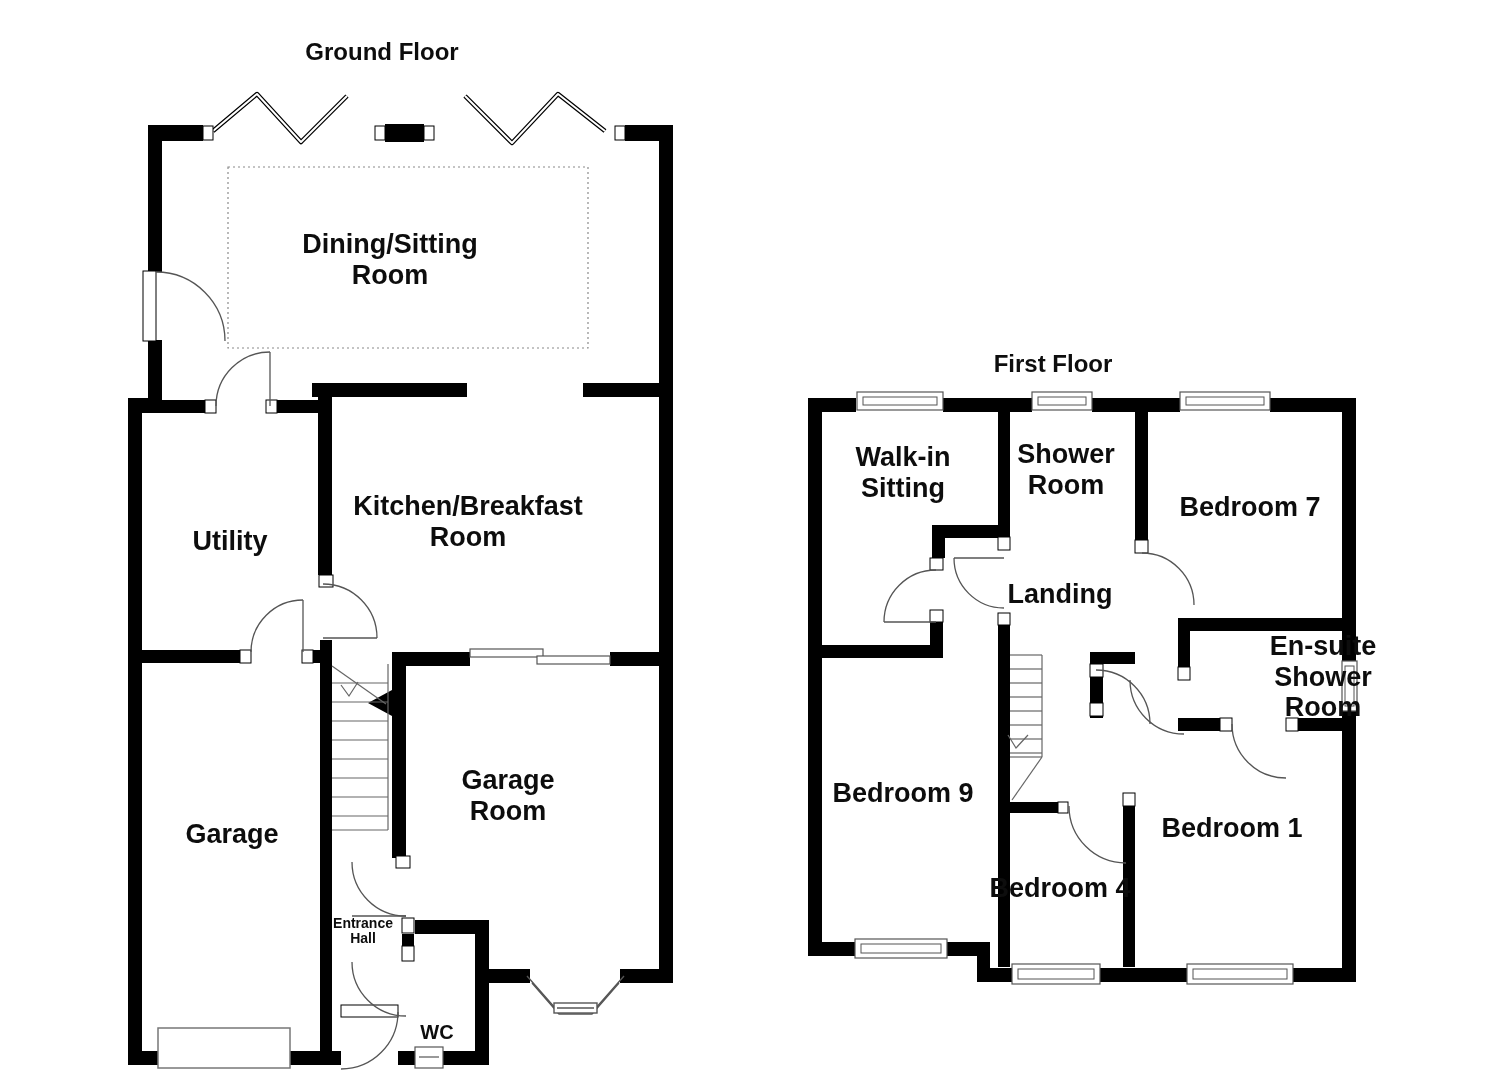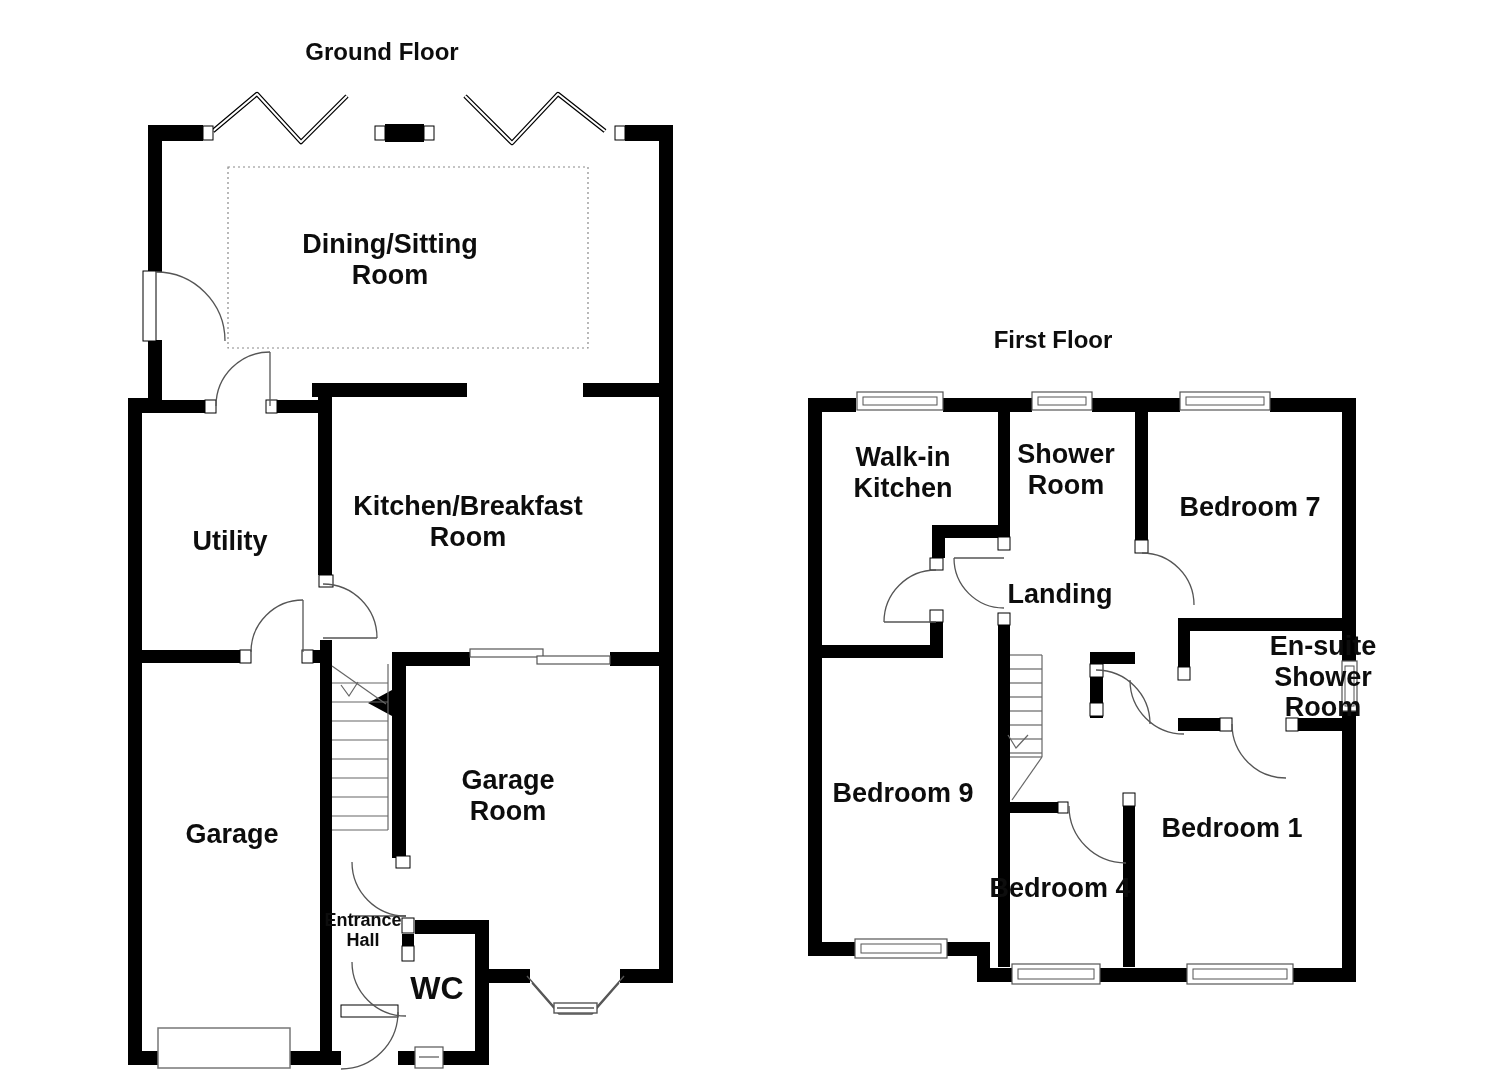--- a/index.html
+++ b/index.html
@@ -2,22 +2,22 @@
 <html><head>
 <meta charset="utf-8">
 <style>
   html,body{margin:0;padding:0;background:#fff;}
   #plan{position:relative;width:1485px;height:1080px;background:#fff;overflow:hidden;
         font-family:"Liberation Sans",sans-serif;border-radius:13px;}
   #plan svg{position:absolute;left:0;top:0;}
   .lbl{position:absolute;transform:translate(-50%,-50%);font-weight:bold;font-size:27px;
        color:#0d0d0d;text-align:center;white-space:pre-line;line-height:1.13;}
   .title{font-size:24px;}
-  .small{font-size:18px;line-height:1.1;}
-  .wc{font-size:32px;}
+  .small{font-size:14px;line-height:1.1;}
+  .wc{font-size:20px;margin-top:44px;}
 </style>
 </head>
 <body>
 
 <div id="plan">
 
 <svg width="1485" height="1080" viewBox="0 0 1485 1080">
 
   <g fill="#000">
     <rect x="148" y="125" width="55" height="16"></rect>
@@ -229,23 +229,23 @@
   <div class="lbl" style="left:230px;top:541px">Utility</div>
   <div class="lbl" style="left:468px;top:521px">Kitchen/Breakfast
 Room</div>
   <div class="lbl" style="left:232px;top:834px">Garage</div>
   <div class="lbl" style="left:508px;top:795px">Garage
 Room</div>
   <div class="lbl small" style="left:363px;top:931px">Entrance
 Hall</div>
   <div class="lbl wc" style="left:437px;top:988px">WC</div>
 
-  <div class="lbl title" style="left:1053px;top:340px">First Floor</div>
+  <div class="lbl title" style="left:1053px;top:364px">First Floor</div>
   <div class="lbl" style="left:903px;top:472px">Walk-in
-Kitchen</div>
+Sitting</div>
   <div class="lbl" style="left:1066px;top:469px">Shower
 Room</div>
   <div class="lbl" style="left:1250px;top:507px">Bedroom 7</div>
   <div class="lbl" style="left:1060px;top:594px">Landing</div>
   <div class="lbl" style="left:1323px;top:677px">En-suite
 Shower
 Room</div>
   <div class="lbl" style="left:903px;top:793px">Bedroom 9</div>
   <div class="lbl" style="left:1060px;top:888px">Bedroom 4</div>
   <div class="lbl" style="left:1232px;top:828px">Bedroom 1</div>

